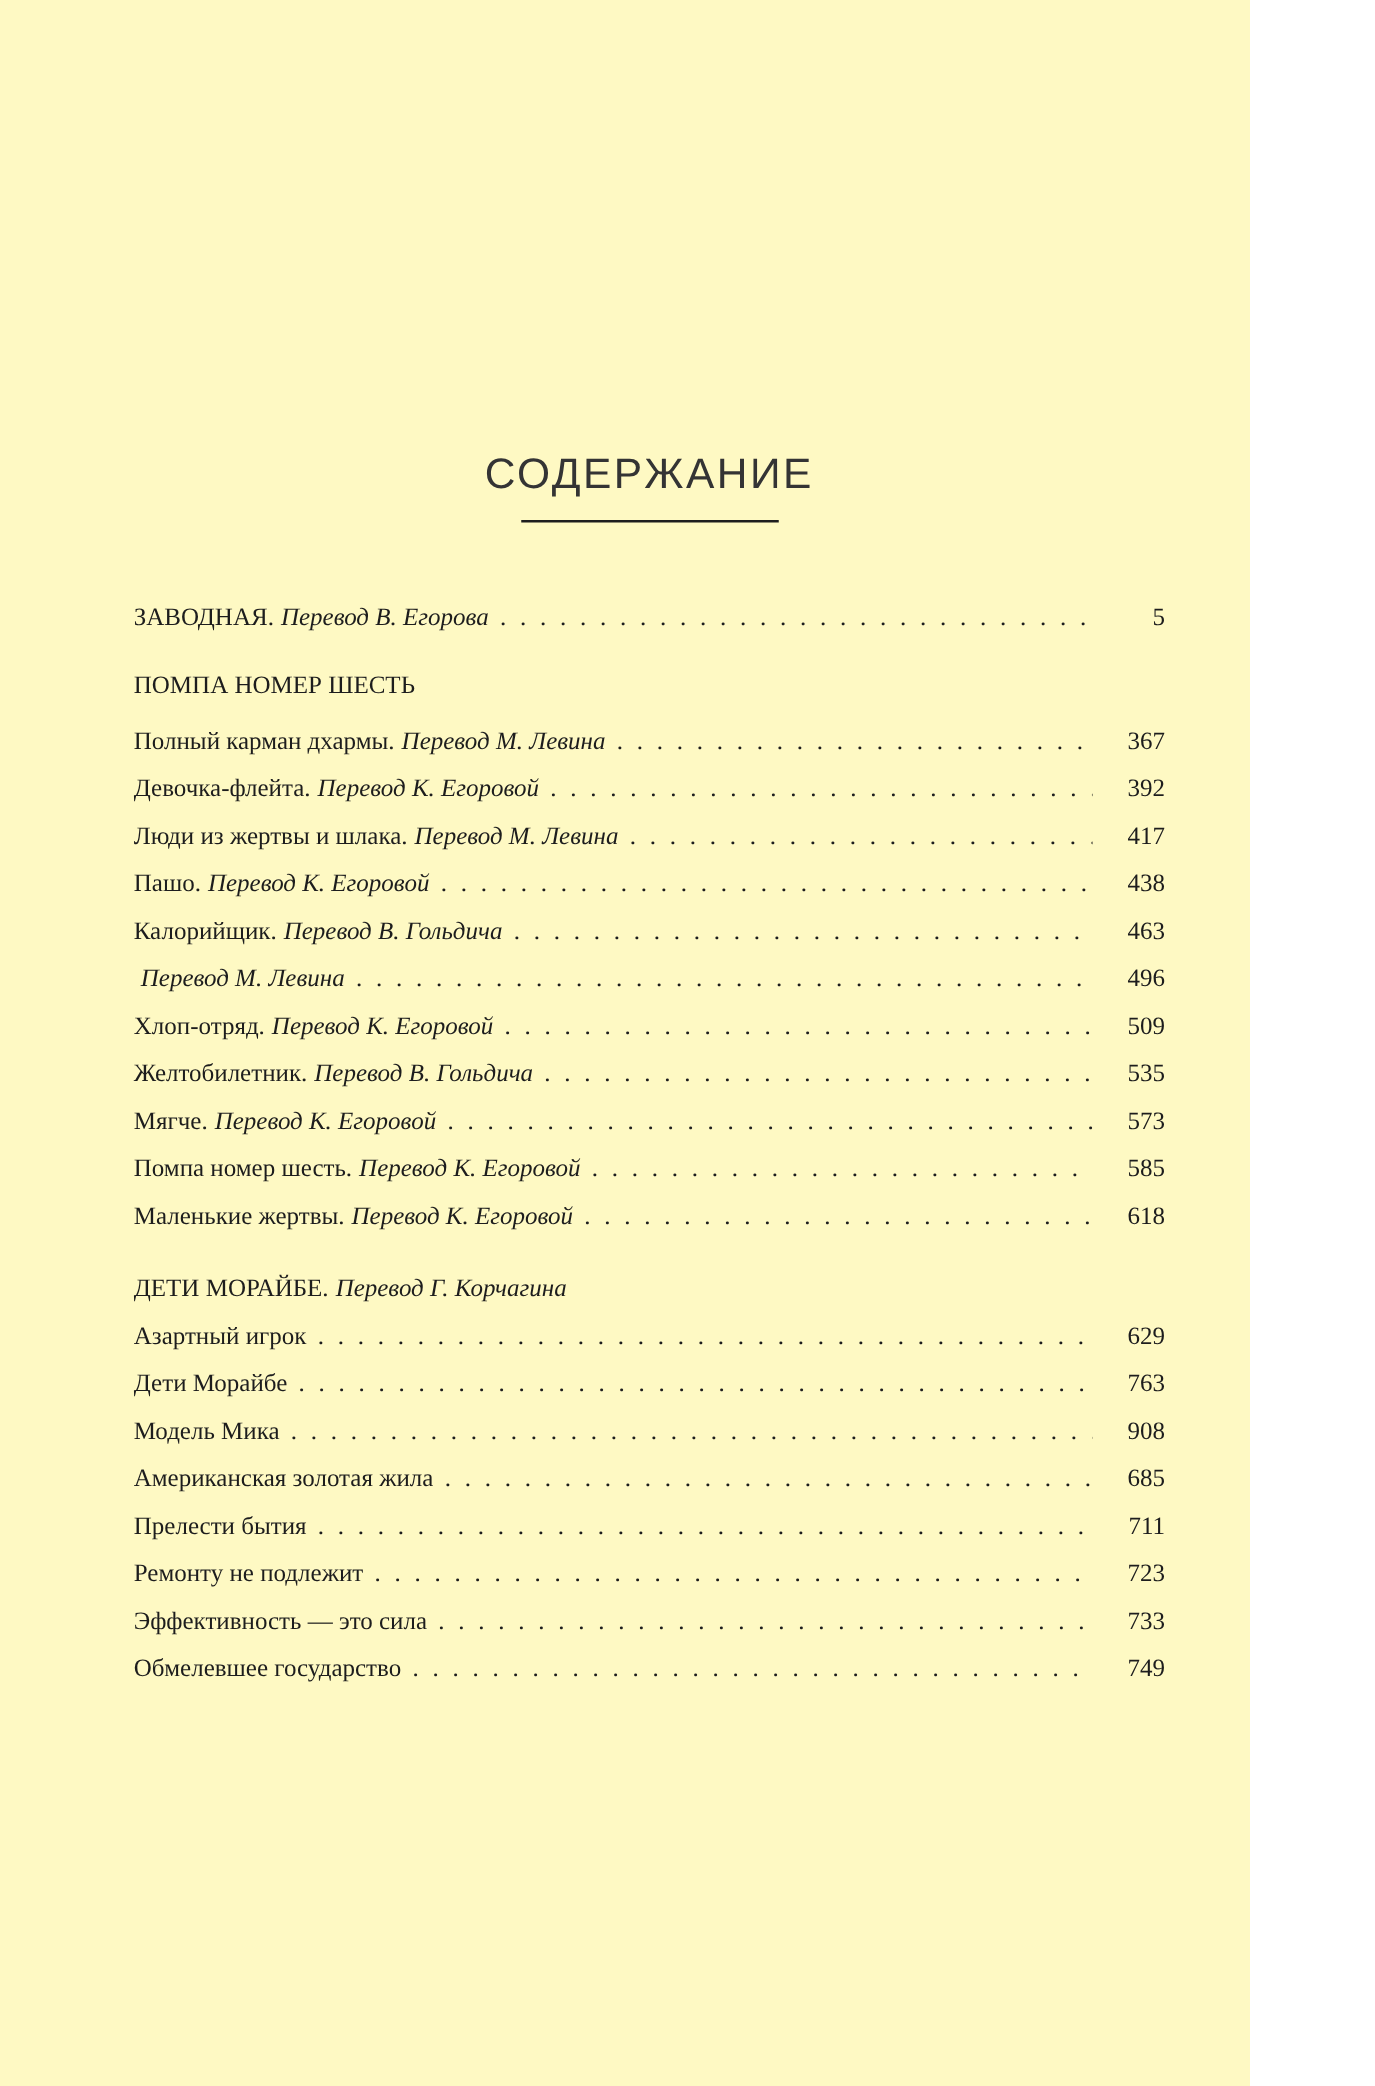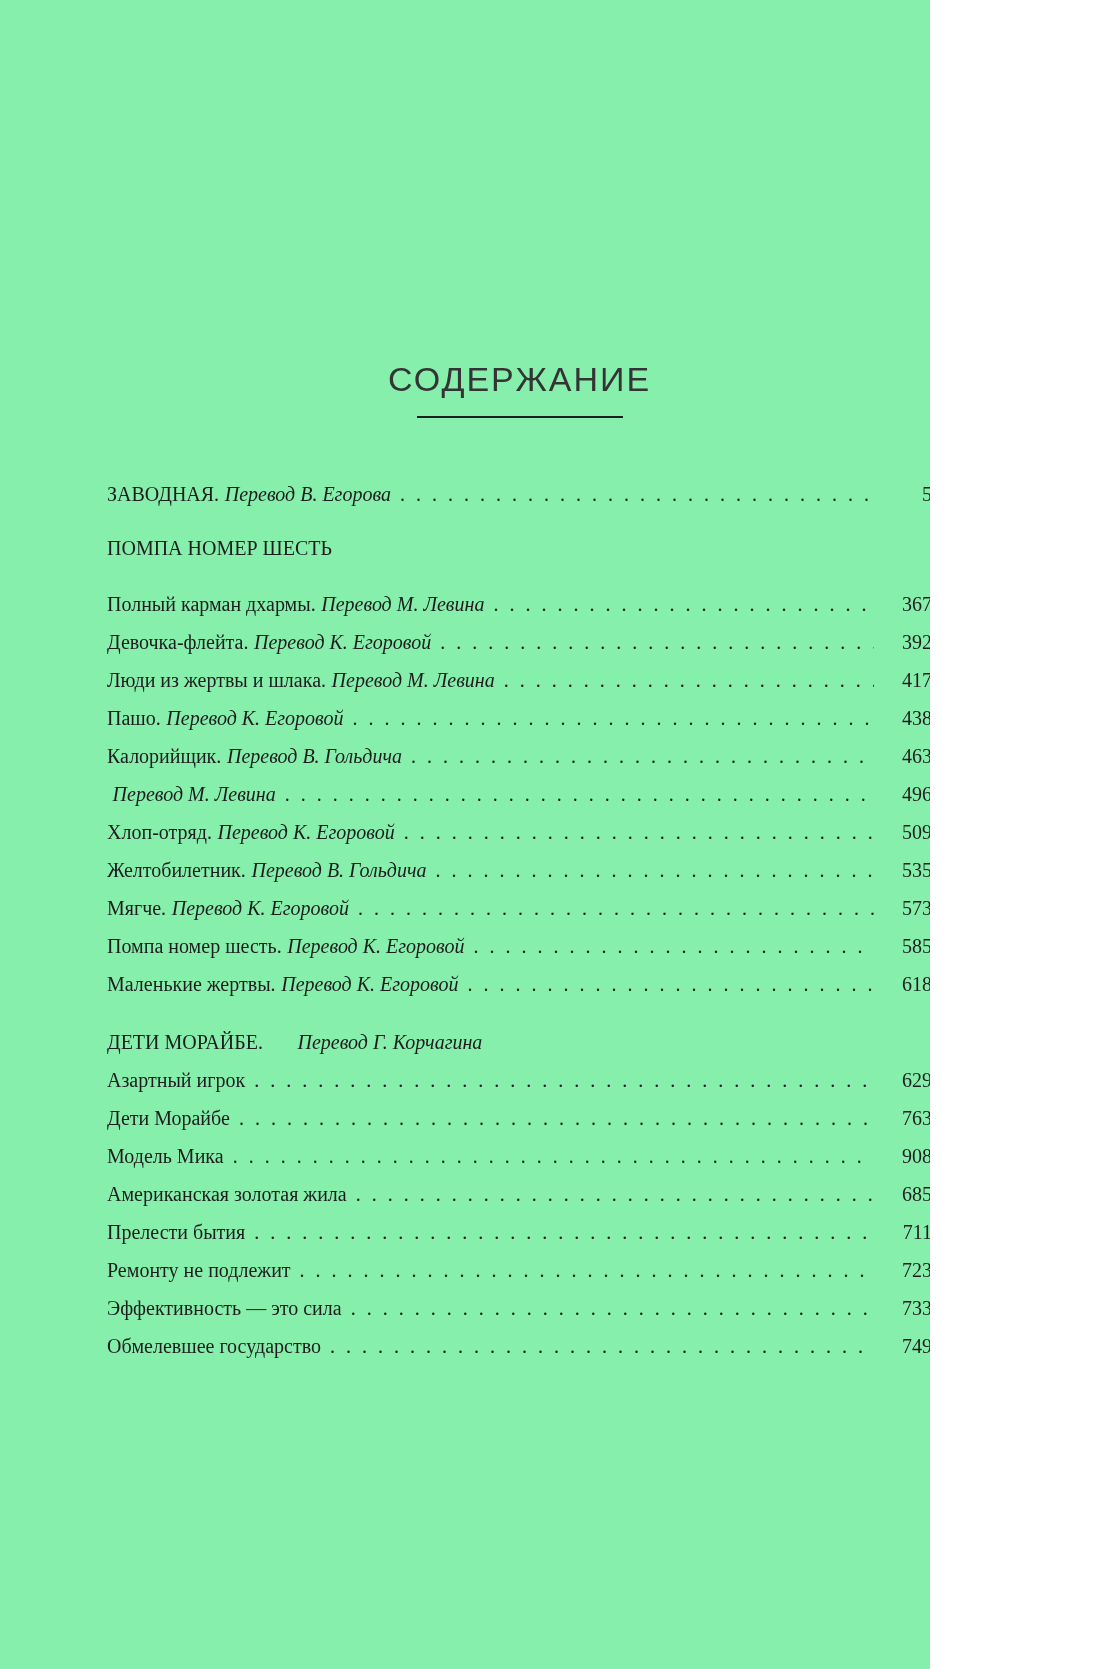--- a/index.html
+++ b/index.html
@@ -4,23 +4,23 @@
 <style>
   * { margin: 0; padding: 0; box-sizing: border-box; }
   html, body { width: 1100px; height: 1669px; }
   body {
     background: #ffffff;
     font-family: "Liberation Serif", serif;
     color: #1d1d1d;
   }
   .page {
     position: relative;
-    width: 930px;
+    width: 1000px;
     height: 1669px;
-    background: #86efac;
+    background: #fef9c3;
     overflow: hidden;
   }
   .content {
     position: absolute;
     left: 107px;
     top: 0;
     width: 825px;
   }
   .heading {
     margin-top: 360px;
@@ -67,22 +67,22 @@
   }
   .leader::after {
     content: "..........................................................";
     letter-spacing: 11px;
   }
   .pagenum {
     flex: none;
     width: 58px;
     text-align: right;
   }
-  .row--section-pompa { margin-top: 16px; margin-bottom: 18px; }
-  .row--section-deti  { margin-top: 20px; gap: 29px; }
+  .row--section-pompa { margin-top: 16px; margin-bottom: 7px; }
+  .row--section-deti  { margin-top: 20px; }
 </style>
 </head>
 <body>
 
 <div class="page">
   <div class="content">
 
     <div class="heading">
       <div class="heading-title">СОДЕРЖАНИЕ</div>
       <div class="heading-rule"></div>

